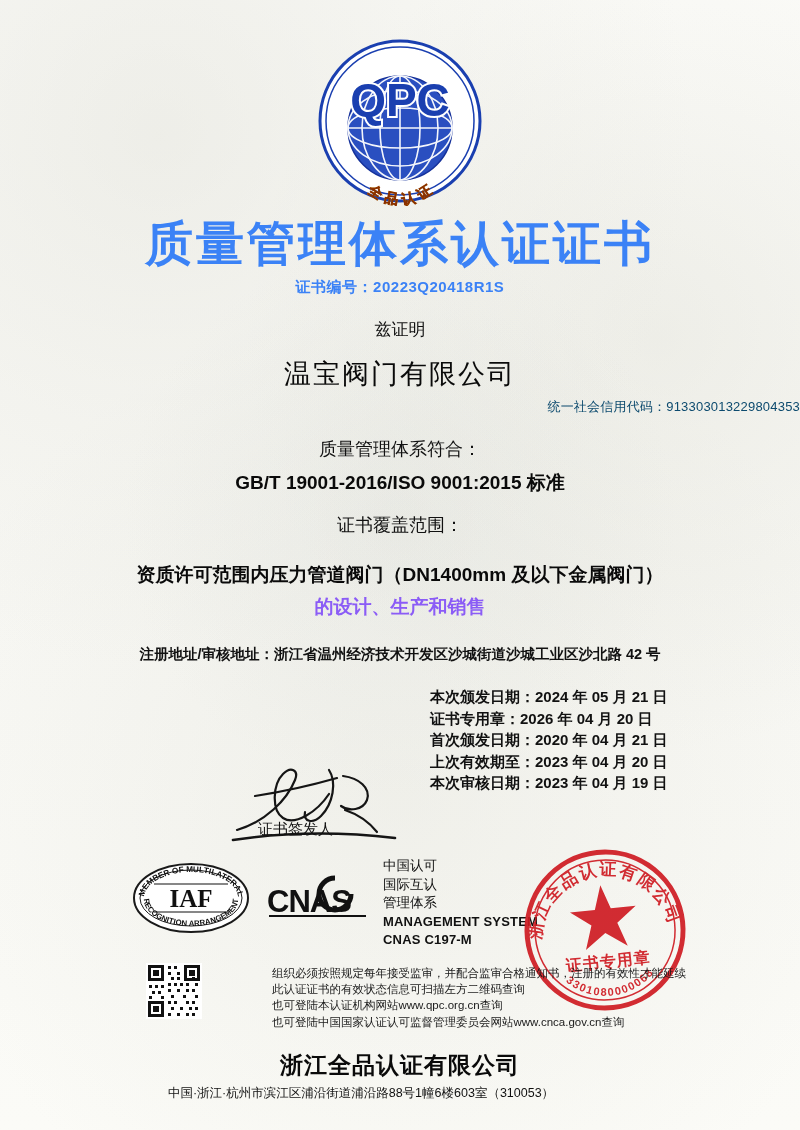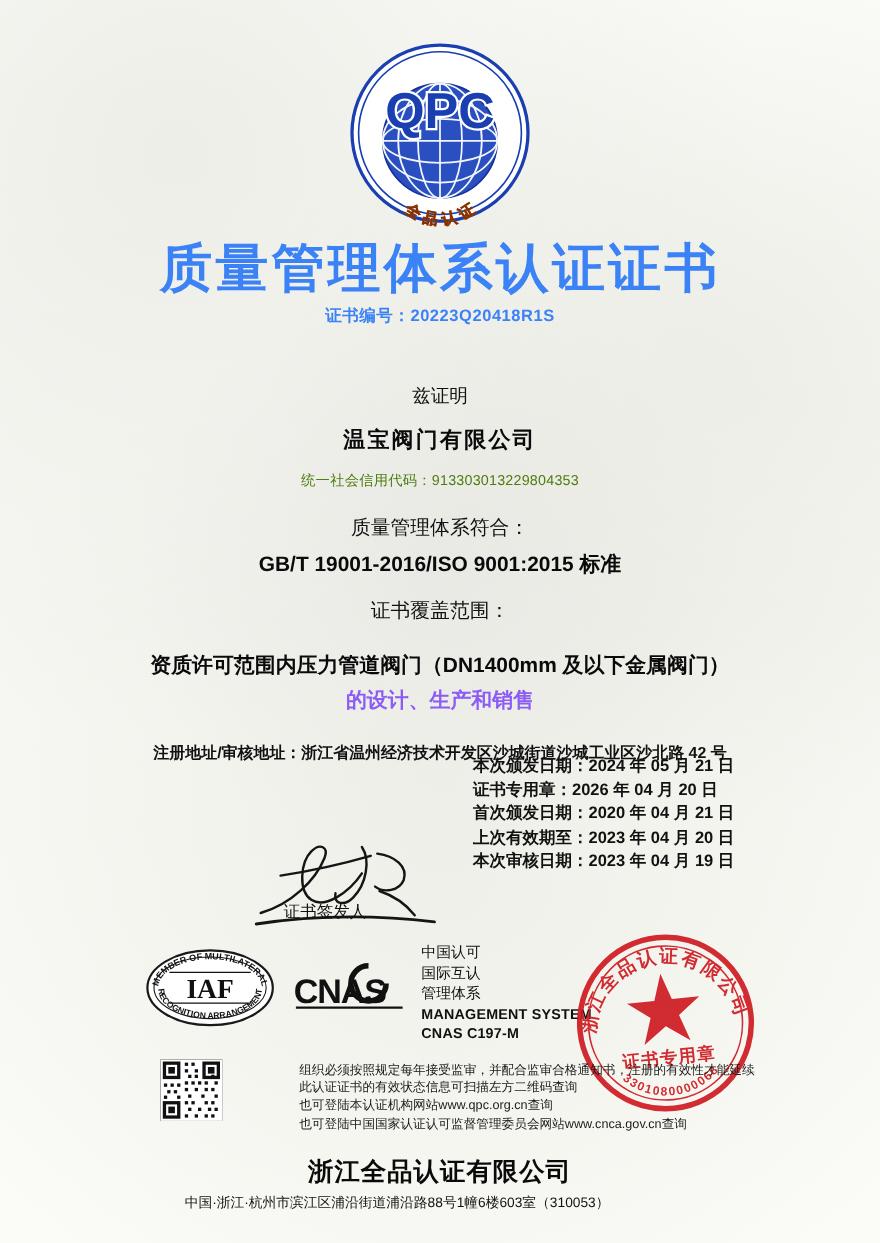--- a/index.html
+++ b/index.html
@@ -75,39 +75,39 @@
     font-size: 15px;
     font-weight: bold;
     letter-spacing: 0.5px;
     color: #3b82f6;
   }
   .line-center {
     position: absolute;
     left: 0;
     width: 800px;
     text-align: center;
-    margin-top: 30px;
   }
   .hereby {
     top: 318px;
     font-size: 17px;
     color: #111;
   }
   .company {
     top: 356px;
-    font-size: 20px;
-    font-weight: bold;
+    font-size: 27px;
+    font-weight: normal;
     letter-spacing: 2px;
     color: #0a0a0a;
   }
   .credit-code {
     top: 398px;
     font-size: 13px;
-    color: #4d7c0f;
+    color: #0c4a6e;
     letter-spacing: 0.2px;
+    text-align: right;
   }
   .conform {
     top: 437px;
     font-size: 18px;
     color: #111;
   }
   .standard {
     top: 470px;
     font-size: 19px;
     font-weight: bold;

